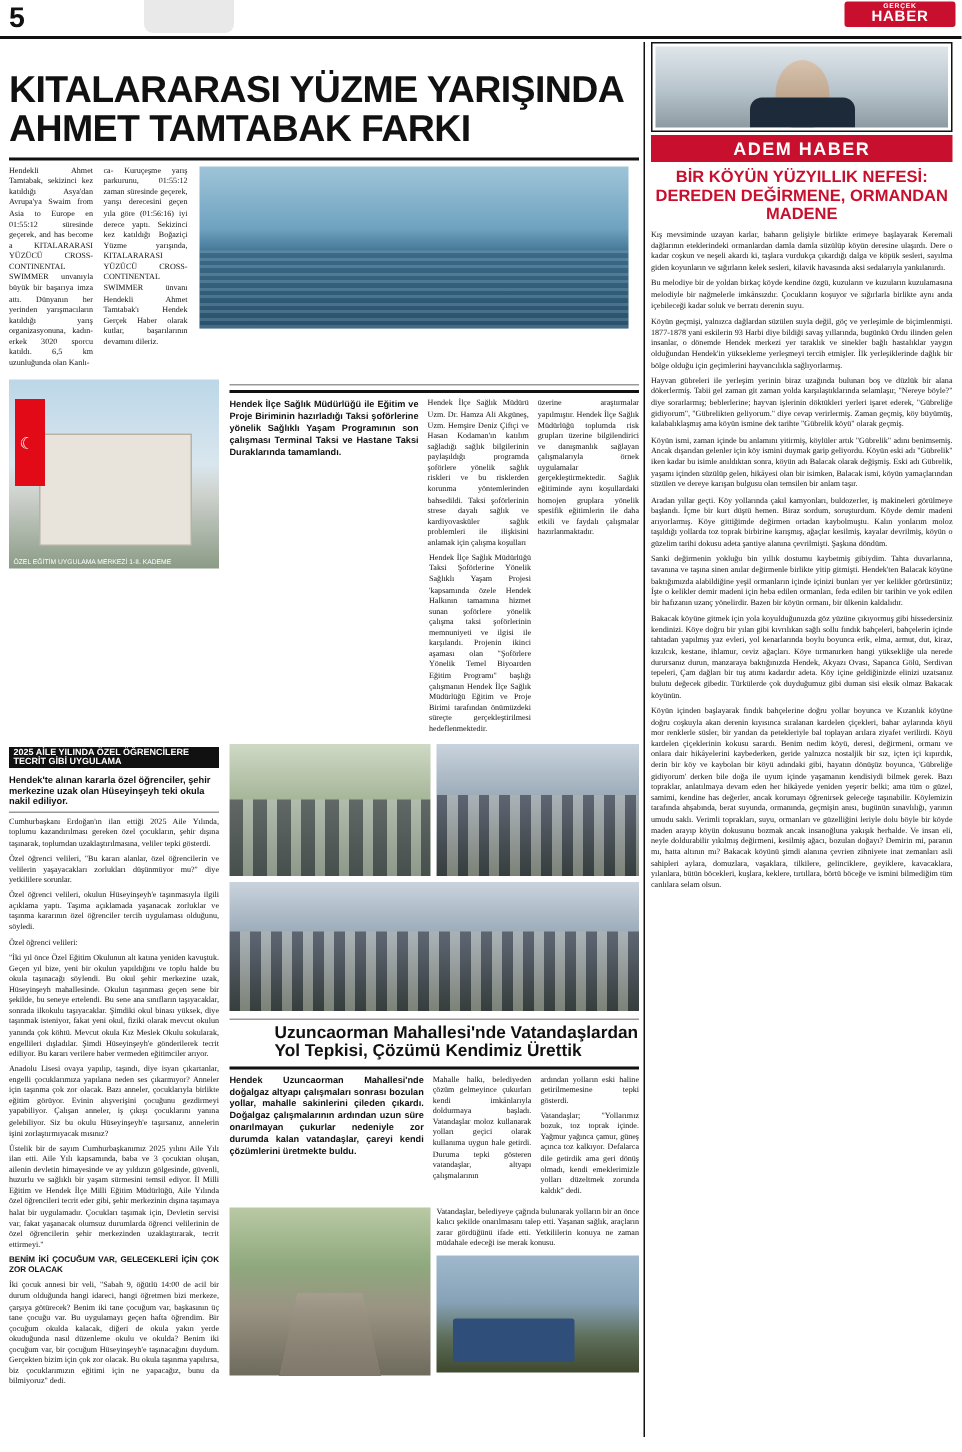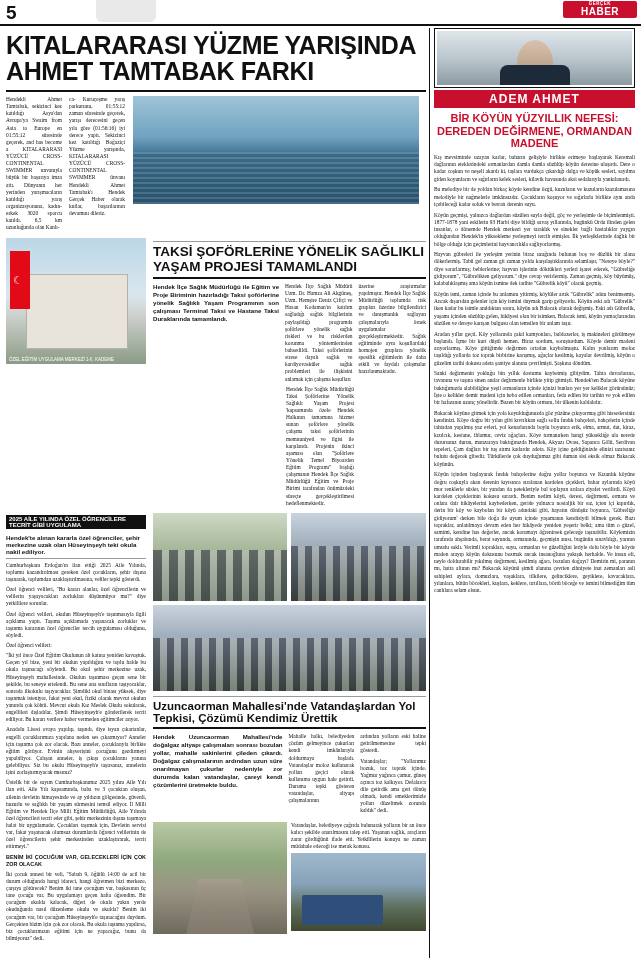--- a/index.html
+++ b/index.html
@@ -39,21 +39,21 @@
   .mast-logo .small { font-size:4.5px; letter-spacing:.5px; }
   .mast-logo .big { font-size:10px; letter-spacing:.5px; }
   .mast-dot {
     position:absolute; left:96px; top:-4px; width:60px; height:26px;
     background:#e9e9e9; border-radius:0 0 6px 6px;
   }
 
   
   .body-wrap { position:absolute; top:28px; left:0; width:641px; height:940px; }
 
-  .left-zone { position:absolute; left:6px; top:1px; width:420px; }
+  .left-zone { position:absolute; left:6px; top:16px; width:420px; }
   .right-zone { position:absolute; left:434px; top:0; width:201px; }
 
   .hl1 {
     font-family:"Liberation Sans", sans-serif;
     font-weight:bold; font-size:25px; line-height:1.04;
     letter-spacing:-0.4px; margin:3px 0 6px 0;
   }
   .rule { height:2px; background:#111; width:100%; margin:2px 0 4px 0; }
   .thin-rule { height:1px; background:#999; width:100%; margin:3px 0; }
 
@@ -106,21 +106,21 @@
   }
   .flag::before{
     content:"☾"; position:absolute; color:#fff; font-size:11px; left:3px; top:40%;
   }
 
   
   .sec-head {
     font-family:"Liberation Sans", sans-serif; font-weight:bold;
     font-size:13.5px; line-height:1.06; margin:2px 0 3px 0;
   }
-  .sec-head.sm { font-size:11.5px; }
+  .sec-head.sm { font-size:11.5px;margin-left:30px; }
   .lead {
     font-family:"Liberation Sans", sans-serif;
     font-weight:bold; font-size:6.1px; line-height:1.3; text-align:justify;
   }
   .kicker {
     font-family:"Liberation Sans", sans-serif; font-weight:bold;
     font-size:6px; background:#111; color:#fff; display:inline-block;
     padding:1px 3px; margin:2px 0;
   }
   .subhead-bold {
@@ -201,21 +201,20 @@
 
         <div style="width:140px;">
           <div class="photo ph-bld" style="width:140px; height:126px;">
             <div class="flag"></div>
             <div class="cap">ÖZEL EĞİTİM UYGULAMA MERKEZİ 1-II. KADEME</div>
           </div>
         </div>
 
         <div style="width:273px;">
           <div class="thin-rule"></div>
-          <div class="sec-head">TAKSİ ŞOFÖRLERİNE YÖNELİK SAĞLIKLI YAŞAM PROJESİ TAMAMLANDI</div>
           <div class="rule"></div>
           <div style="display:flex; gap:6px; margin-top:3px;">
             <div style="width:127px;" class="lead">Hendek İlçe Sağlık Müdürlüğü ile Eğitim ve Proje Biriminin hazırladığı Taksi şoförlerine yönelik Sağlıklı Yaşam Programının son çalışması Terminal Taksi ve Hastane Taksi Duraklarında tamamlandı.</div>
             <div style="width:68px;" class="col">
               <p class="tx">Hendek İlçe Sağlık Müdürü Uzm. Dr. Hamza Ali Akgüneş, Uzm. Hemşire Deniz Çiftçi ve Hasan Kodaman'ın katılım sağladığı sağlık bilgilerinin paylaşıldığı programda  şoförlere yönelik sağlık riskleri ve bu risklerden korunma yöntemlerinden bahsedildi. Taksi şoförlerinin strese dayalı sağlık ve kardiyovasküler sağlık problemleri ile ilişkisini anlamak için çalışma koşulları</p>
             </div>
             <div style="width:68px;" class="col">
               <p class="tx">üzerine araştırmalar yapılmıştır. Hendek İlçe Sağlık Müdürlüğü toplumda risk grupları üzerine bilgilendirici ve danışmanlık sağlayan çalışmalarıyla örnek uygulamalar gerçekleştirmektedir. Sağlık eğitiminde aynı koşullardaki homojen gruplara yönelik spesifik eğitimlerin ile daha etkili ve faydalı çalışmalar hazırlanmaktadır.</p>
             </div>
           </div>
@@ -277,21 +276,21 @@
             </div>
           </div>
         </div>
       </div>
     </div>
 
     <div class="right-zone">
       <div class="author-box">
         <div class="author-photo"></div>
       </div>
-      <div class="author-name">ADEM AHMET</div>
+      <div class="author-name">ADEM HABER</div>
       <div class="author-title">BİR KÖYÜN YÜZYILLIK NEFESİ: DEREDEN DEĞİRMENE, ORMANDAN MADENE</div>
 
       <div class="col-text-r">
         <p>Kış mevsiminde uzayan karlar, baharın gelişiyle birlikte erimeye başlayarak Keremali dağlarının eteklerindeki ormanlardan damla damla süzülüp köyün deresine ulaşırdı. Dere o kadar coşkun ve neşeli akardı ki, taşlara vurdukça çıkardığı dalga ve köpük sesleri, sayılma giden koyunların ve sığırların kelek sesleri, kilavik havasında aksi sedalarıyla yankılanırdı.</p>
         <p>Bu melodiye bir de yoldan birkaç köyde kendine özgü, kuzuların ve kuzuların kuzulamasına melodiyle bir nağmelerle imkânsızdır. Çocukların koşuyor ve sığırlarla birlikte aynı anda içebileceği kadar soluk ve berratı derenin suyu.</p>
         <p>Köyün geçmişi, yalnızca dağlardan süzülen suyla değil, göç ve yerleşimle de biçimlenmişti. 1877-1878 yani eskilerin 93 Harbi diye bildiği savaş yıllarında, bugünkü Ordu ilinden gelen insanlar, o dönemde Hendek merkezi yer taraklık ve sinekler bağlı hastalıklar yaygın olduğundan Hendek'in yüksekleme yerleşmeyi tercih etmişler. İlk yerleşiklerinde dağlık bir bölge olduğu için geçimlerini hayvancılıkla sağlıyorlarmış.</p>
         <p>Hayvan gübreleri ile yerleşim yerinin biraz uzağında bulunan boş ve düzlük bir alana dökerlermiş. Tabii gel zaman git zaman yolda karşılaştıklarında selamlaşır, "Nereye böyle?" diye sorarlarmış; beblerlerine; hayvan işlerinin döktükleri yerleri işaret ederek, "Gübreliğe gidiyorum", "Gübrelikten geliyorum." diye cevap verirlermiş. Zaman geçmiş, köy büyümüş, kalabalıklaşmış ama köyün ismine dek tarihte "Gübrelik köyü" olarak geçmiş.</p>
         <p>Köyün ismi, zaman içinde bu anlamını yitirmiş, köylüler artık "Gübrelik" adını benimsemiş. Ancak dışarıdan gelenler için köy ismini duymak garip geliyordu. Köyün eski adı "Gübrelik" iken kadar bu isimle anıldıktan sonra, köyün adı Balacak olarak değişmiş. Eski adı Gübrelik, yaşamı içinden süzülüp gelen, hikâyesi olan bir isimken, Balacak ismi, köyün yamaçlarından süzülen ve dereye karışan bulgusu olan temsilen bir anlam taşır.</p>
         <p>Aradan yıllar geçti. Köy yollarında çakıl kamyonları, buldozerler, iş makineleri görülmeye başlandı. İçme bir kurt düştü hemen. Biraz sordum, soruşturdum. Köyde demir madeni arıyorlarmış. Köye gittiğimde değirmen ortadan kaybolmuştu. Kalın yonlarım moloz taşıldığı yollarda toz toprak birbirine karışmış, ağaçlar kesilmiş, kayalar devrilmiş, köyün o güzelim tarihi dokusu adeta şantiye alanına çevrilmişti. Şaşkına döndüm.</p>
         <p>Sanki değirmenin yokluğu bin yıllık dostumu kaybetmiş gibiydim. Tahta duvarlarına, tavanına ve taşına sinen anılar değirmenle birlikte yitip gitmişti. Hendek'ten Balacak köyüne baktığımızda alabildiğine yeşil ormanların içinde içinizi bunları yer yer kelikler görürsünüz; İşte o kelikler demir madeni için heba edilen ormanları, feda edilen bir tarihin ve yok edilen bir hafızanın uzanç yönelirdir. Bazen bir köyün ormanı, bir ülkenin kaldalıdır.</p>

